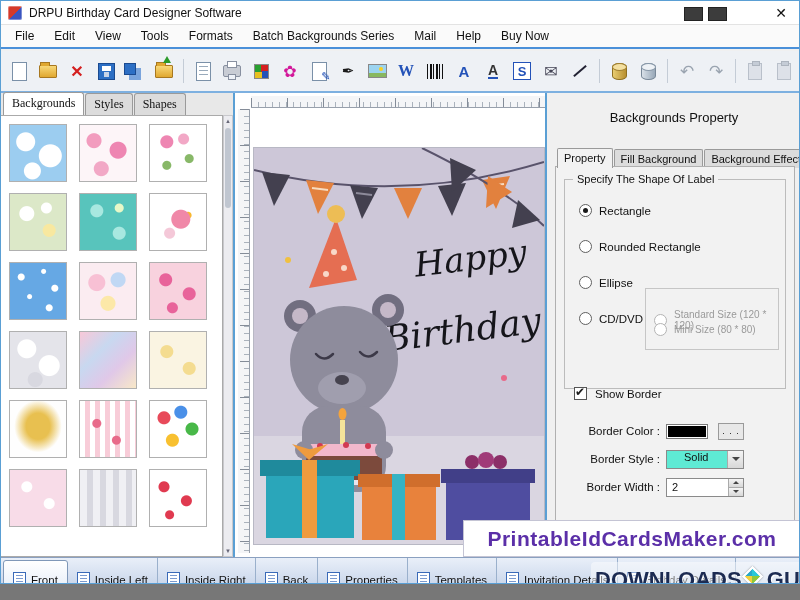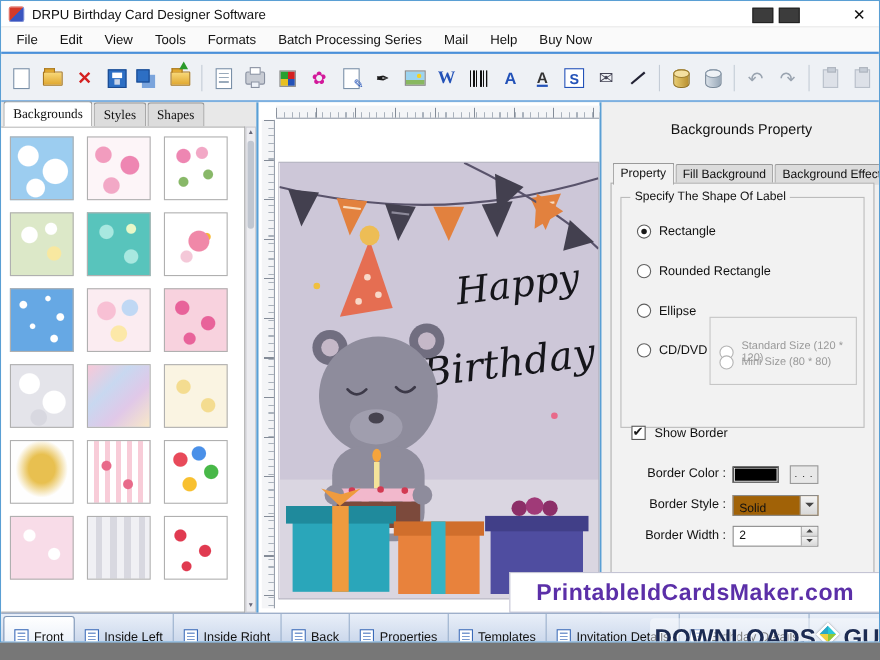--- a/index.html
+++ b/index.html
@@ -114,21 +114,21 @@
 .sizebox{position:absolute;top:108px;left:80px;right:6px;height:62px;border:1px solid #c6c6c6;}
 .sizebox .radio-row{left:8px;color:#9a9a9a;font-size:10px;}
 .border-section{position:absolute;top:214px;left:0;right:0;}
 .cb-row{position:absolute;top:6px;left:18px;display:flex;align-items:center;font-size:11.5px;}
 .cb{width:13px;height:13px;border:1px solid #555;background:#fff;position:relative;margin-right:8px;}
 .cb.checked::after{content:"✔";position:absolute;top:-3px;left:0;font-size:12px;color:#1a1a1a;}
 .prop-row{position:absolute;left:0;right:0;height:20px;display:flex;align-items:center;}
 .prop-label{width:110px;text-align:right;font-size:11.5px;padding-right:6px;}
 .swatch{width:42px;height:15px;background:#000;border:1px solid #7a7a7a;box-shadow:inset 0 0 0 1px #fff;}
 .dots-btn{margin-left:10px;width:26px;height:17px;background:#e8e8e8;border:1px solid #9a9a9a;font-size:9px;display:flex;align-items:center;justify-content:center;letter-spacing:1px;}
-.dd{width:78px;height:19px;background:#a16207;border:1px solid #8a8a8a;display:flex;align-items:flex-end;font-size:11px;position:relative;padding-left:5px;}
+.dd{width:78px;height:19px;background:#5eead4;border:1px solid #8a8a8a;display:flex;align-items:flex-start;font-size:11px;position:relative;padding-left:17px;}
 .dd-btn{position:absolute;right:0;top:0;bottom:0;width:16px;background:linear-gradient(#f4f4f4,#d8d8d8);border-left:1px solid #aaa;display:flex;align-items:center;justify-content:center;}
 .dd-btn::after{content:"";border:4px solid transparent;border-top-color:#444;margin-top:4px;}
 .spin{width:78px;height:19px;background:#fff;border:1px solid #8a8a8a;display:flex;align-items:center;font-size:11px;position:relative;padding-left:5px;}
 .spin-btns{position:absolute;right:0;top:0;bottom:0;width:15px;display:flex;flex-direction:column;}
 .sb{flex:1;background:linear-gradient(#f4f4f4,#d8d8d8);border-left:1px solid #aaa;display:flex;align-items:center;justify-content:center;}
 .sb+.sb{border-top:1px solid #aaa;}
 .sb.up::after{content:"";border:3px solid transparent;border-bottom-color:#444;margin-top:-3px;}
 .sb.down::after{content:"";border:3px solid transparent;border-top-color:#444;margin-bottom:-3px;}
 
 
@@ -155,21 +155,21 @@
     <span class="wb wb-max"></span>
     <span class="wb-close">✕</span>
   </div>
 
   <div class="menubar">
     <span class="menu-item">File</span>
     <span class="menu-item">Edit</span>
     <span class="menu-item">View</span>
     <span class="menu-item">Tools</span>
     <span class="menu-item">Formats</span>
-    <span class="menu-item">Batch Processing Series</span>
+    <span class="menu-item">Batch Backgrounds Series</span>
     <span class="menu-item">Mail</span>
     <span class="menu-item">Help</span>
     <span class="menu-item">Buy Now</span>
   </div>
 
   <div class="toolbar">
     <span class="tbi" title="new-document">
         <span class="pg"></span>
       </span>
     <span class="tbi" title="open-folder">

